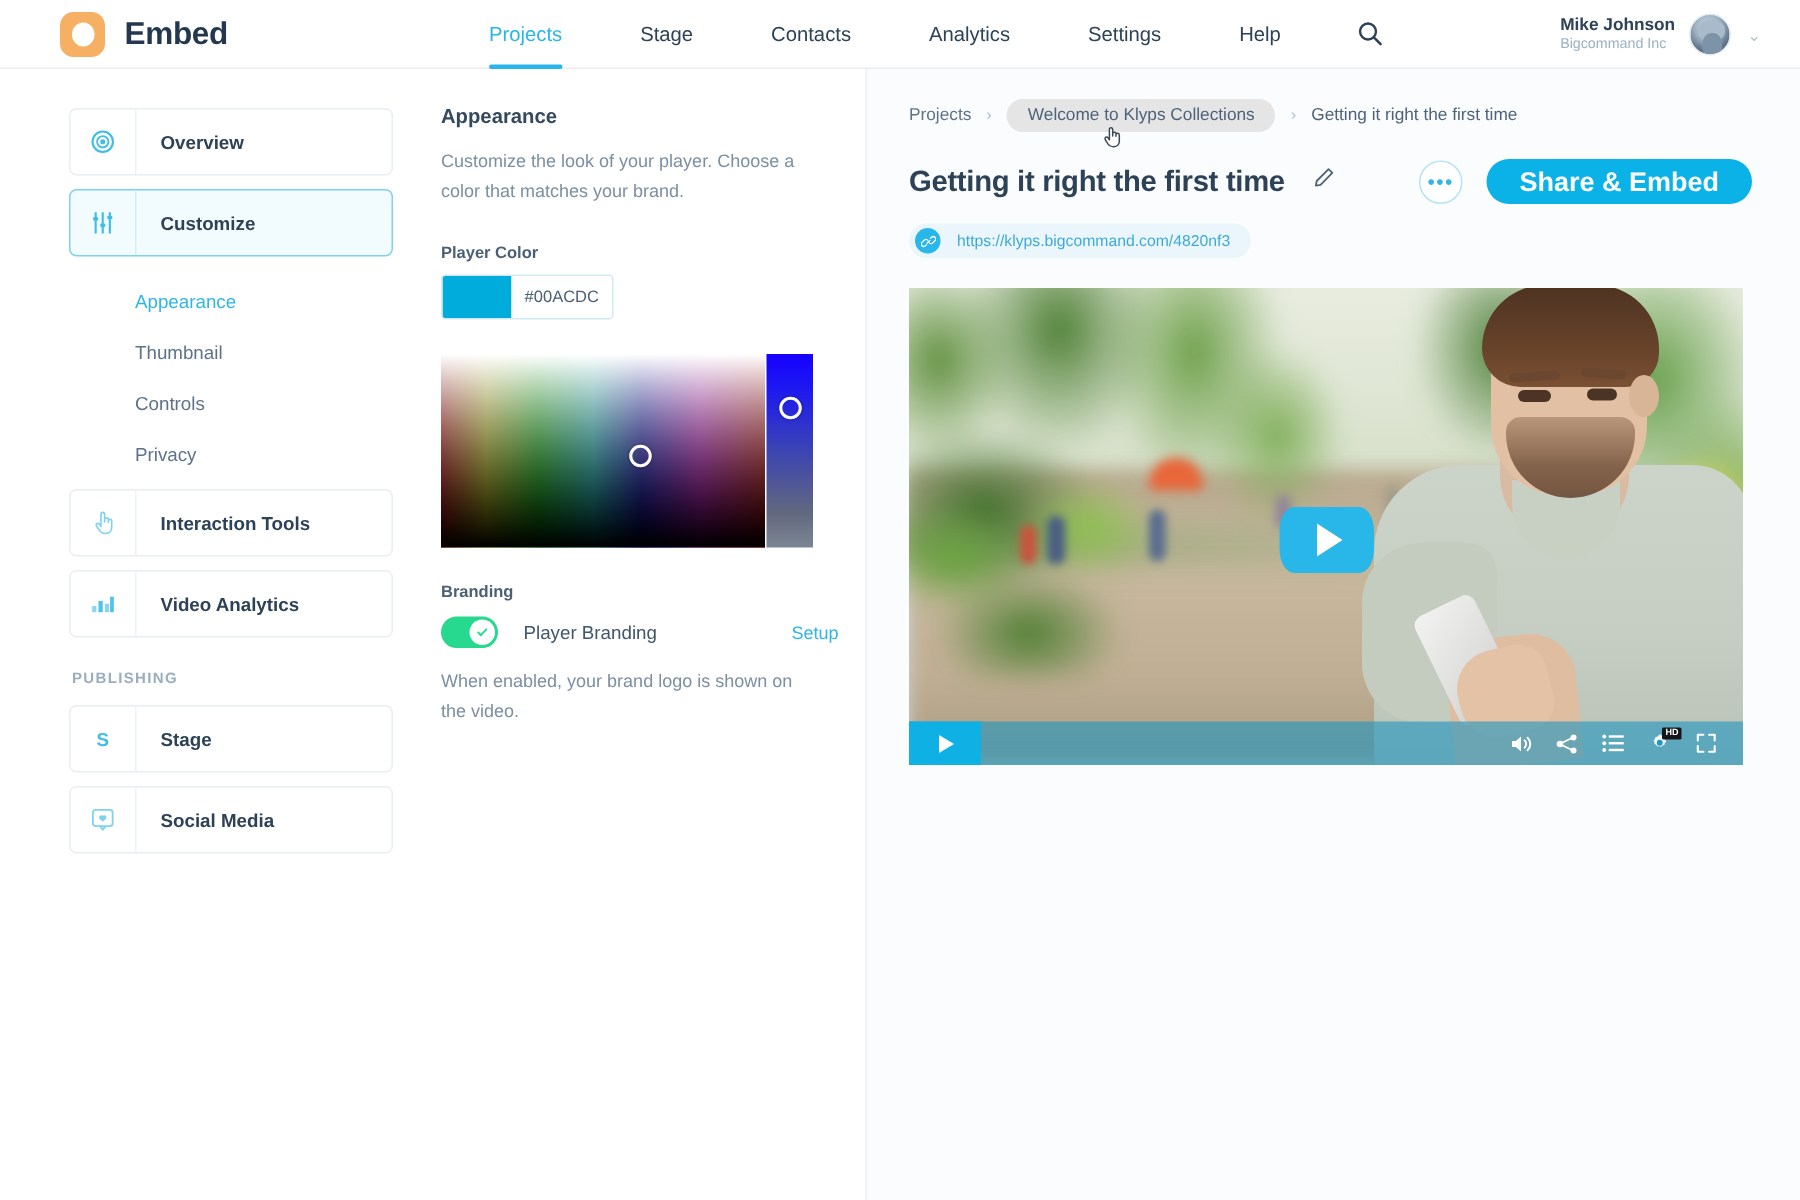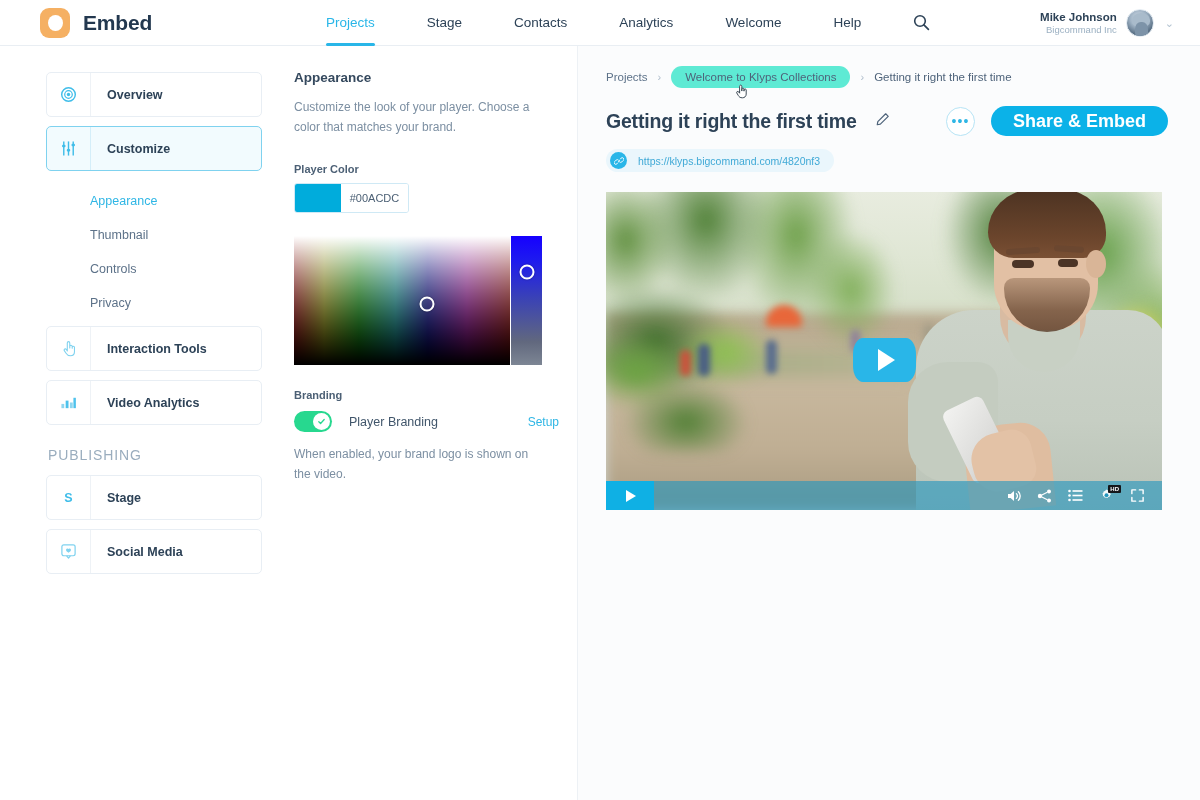--- a/index.html
+++ b/index.html
@@ -42,21 +42,21 @@
   }
   .search-btn {
     margin-left: 22px; width: 24px; height: 24px; display: flex;
     align-items: center; justify-content: center; cursor: pointer;
   }
 
   .user-area {
     position: absolute; right: 26px; top: 0; height: 46px;
     display: flex; align-items: center; cursor: pointer;
   }
-  .user-text { text-align: right; margin-right: 9px; line-height: 1.25; }
+  .user-text { margin-right: 9px; line-height: 1.25; }
   .user-name { font-size: 11.5px; color: #2d4257; font-weight: 600; }
   .user-org  { font-size: 9.5px; color: #9bb0c2; }
   .avatar {
     width: 28px; height: 28px; border-radius: 50%;
     background: radial-gradient(circle at 45% 32%, #d6dfe8 0%, #9fb2c4 38%, #5b7186 70%, #3e5468 100%);
     border: 1px solid #e3ebf2; overflow: hidden; position: relative;
   }
   .avatar::before {
     content: ""; position: absolute; left: 5px; top: 3px; width: 18px; height: 14px;
     border-radius: 50% 50% 40% 40%; background: #a9bbcb;
@@ -85,22 +85,22 @@
   .side-card.active .side-ico { border-right-color: #d4eef9; }
   .side-label { font-size: 12.5px; color: #2d4257; font-weight: 600; padding-left: 16px; }
 
   .subnav { padding: 4px 0 6px 0; }
   .sub-item {
     font-size: 12.5px; color: #5d7289; padding: 10px 0 10px 44px; cursor: pointer;
   }
   .sub-item.active { color: #2fb6e5; }
 
   .section-head {
-    font-size: 14px; letter-spacing: 0.9px; color: #9aadbe;
-    font-weight: normal; margin: 22px 0 12px 2px;
+    font-size: 10px; letter-spacing: 0.9px; color: #9aadbe;
+    font-weight: bold; margin: 22px 0 12px 2px;
   }
 
   .ico-s { font-size: 12.5px; font-weight: bold; color: #3fbde9; }
 
   
   .midpanel {
     position: absolute; left: 275px; top: 46px; width: 303px; height: 754px;
     background: #ffffff; border-right: 1px solid #edf1f5; padding: 24px 22px 0 19px;
   }
   .mp-title { font-size: 13.5px; color: #35495e; font-weight: 600; margin-bottom: 12px; }
@@ -159,21 +159,21 @@
   .brand-note { font-size: 12px; color: #7c8fa2; line-height: 1.67; margin-top: 12px; width: 238px; }
 
   
   .content {
     position: absolute; left: 578px; top: 46px; width: 622px; height: 754px;
     background: #fbfcfd; padding: 20px 32px 0 28px;
   }
   .crumbs { display: flex; align-items: center; font-size: 11.5px; position: relative; }
   .crumb { color: #5d7289; cursor: pointer; white-space: nowrap; }
   .crumb.pill {
-    background: #5eead4; border-radius: 13px; padding: 5px 14px; color: #4e637a;
+    background: #e5e5e5; border-radius: 13px; padding: 5px 14px; color: #4e637a;
   }
   .crumb.last { color: #4e637a; }
   .crumb-sep { color: #aebccb; margin: 0 10px; font-size: 11px; }
 
   .cursor-hand {
     position: absolute; left: 128px; top: 17px; width: 16px; height: 18px; pointer-events: none;
   }
 
   .title-row { display: flex; align-items: center; margin-top: 18px; }
   .page-title { font-size: 19.5px; font-weight: bold; color: #2d4257; letter-spacing: -0.2px; }
@@ -357,21 +357,21 @@
       <div class="hole"></div>
     </div>
     <div class="brand-name">Embed</div>
   </div>
 
   <div class="topnav">
     <div class="navitem active">Projects</div>
     <div class="navitem">Stage</div>
     <div class="navitem">Contacts</div>
     <div class="navitem">Analytics</div>
-    <div class="navitem">Welcome</div>
+    <div class="navitem">Settings</div>
     <div class="navitem">Help</div>
     <div class="search-btn">
       <svg width="17" height="17" viewBox="0 0 17 17">
           <circle cx="7" cy="7" r="5.3" fill="none" stroke="#2d4257" stroke-width="1.6"></circle>
           <line x1="10.9" y1="10.9" x2="15.4" y2="15.4" stroke="#2d4257" stroke-width="1.7" stroke-linecap="round"></line>
         </svg>
     </div>
   </div>
 
   <div class="user-area">

